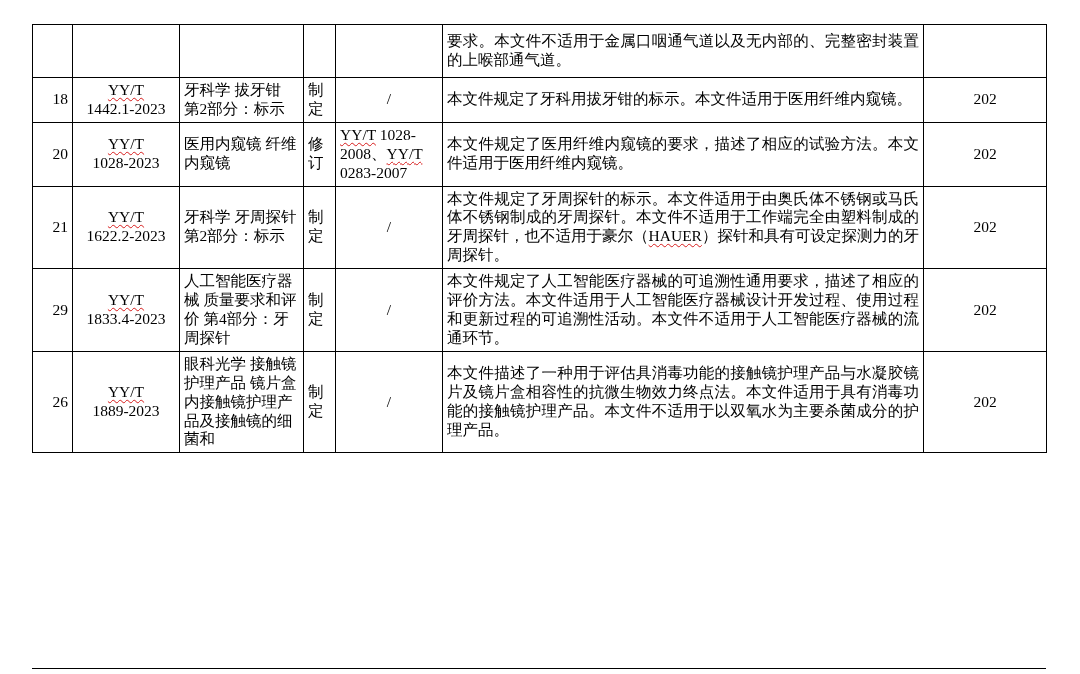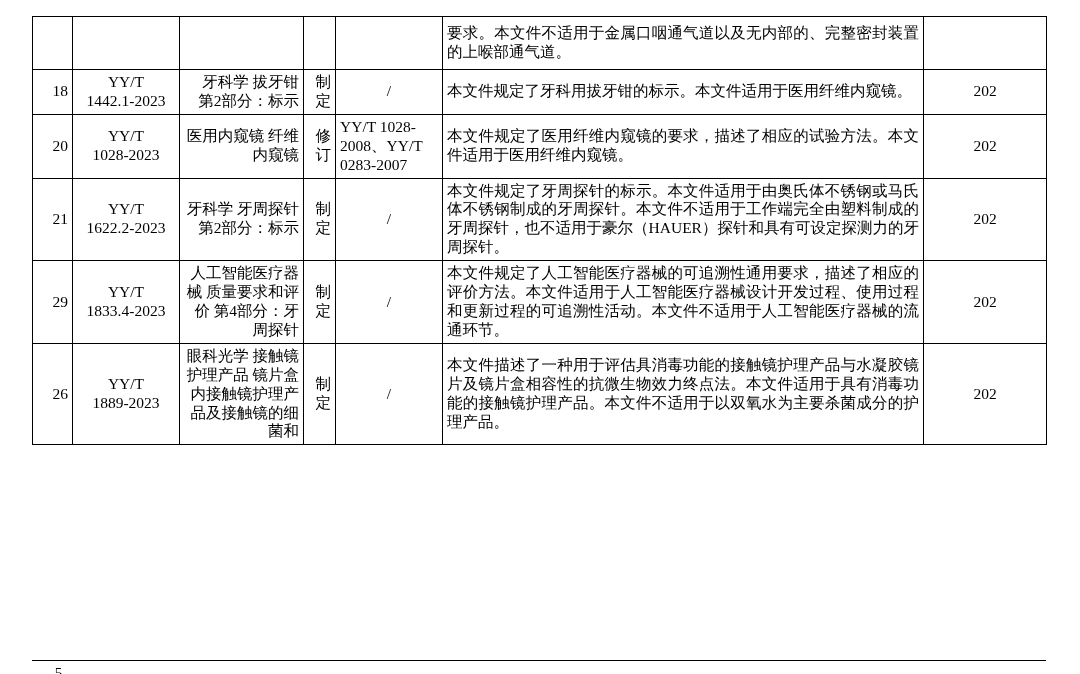--- a/index.html
+++ b/index.html
@@ -17,21 +17,21 @@
   .page {
     position: relative;
     width: 1080px;
     height: 674px;
     box-sizing: border-box;
   }
   table.doc-table {
     border-collapse: collapse;
     table-layout: fixed;
     margin-left: 32px;
-    margin-top: 16px;
+    margin-top: 24px;
     width: 1014px;
   }
   table.doc-table td {
     border: 1px solid #000000;
     vertical-align: middle;
     padding: 3px 4px;
     font-size: 15.5px;
     line-height: 1.22;
   }
   
@@ -46,21 +46,21 @@
     text-align: justify;
     text-align-last: left;
     padding-left: 7px;
     padding-right: 6px;
   }
   .num {
     font-size: 16px;
     text-align: right;
   }
   .type-v {
-    text-align: right;
+    text-align: left;
     font-size: 15.5px;
     line-height: 1.12;
     padding-left: 2px;
     padding-right: 2px;
     letter-spacing: 0;
   }
   .slash {
     text-align: center;
     font-size: 16px;
   }
@@ -68,31 +68,32 @@
     text-align: center;
     padding-left: 13px;
     font-size: 15.5px;
   }
   .code {
     text-align: center;
     font-size: 15.5px;
     line-height: 1.24;
   }
   .name {
-    text-align: right;
+    text-align: left;
     font-size: 15.5px;
     line-height: 1.24;
   }
   .repl {
     text-align: left;
     font-size: 15.5px;
     line-height: 1.24;
   }
   
   .sq {
+    text-decoration: underline;
     text-decoration-style: wavy;
     text-decoration-color: #d61b1b;
     text-decoration-thickness: 1px;
     text-underline-offset: 2px;
   }
   .footer {
     position: absolute;
     left: 32px;
     bottom: 8px;
     width: 1014px;

